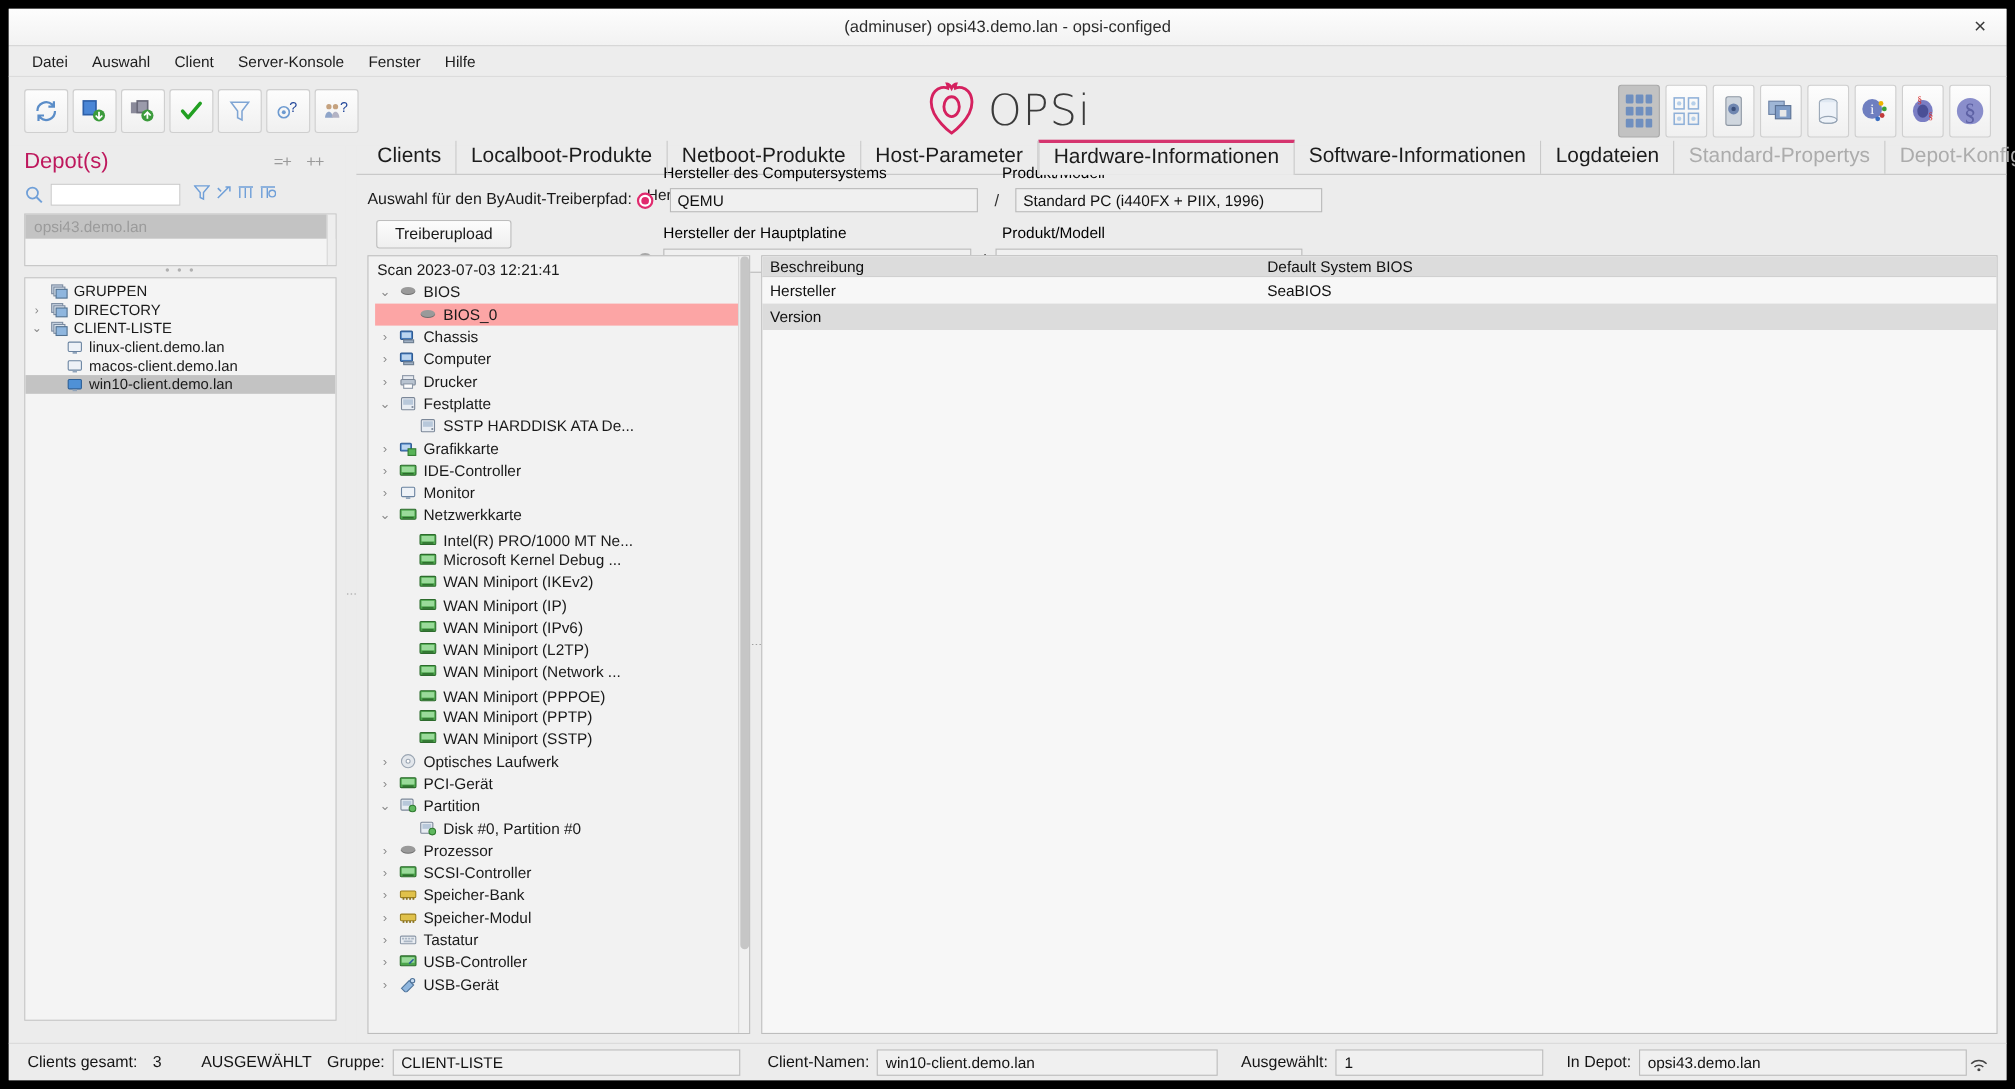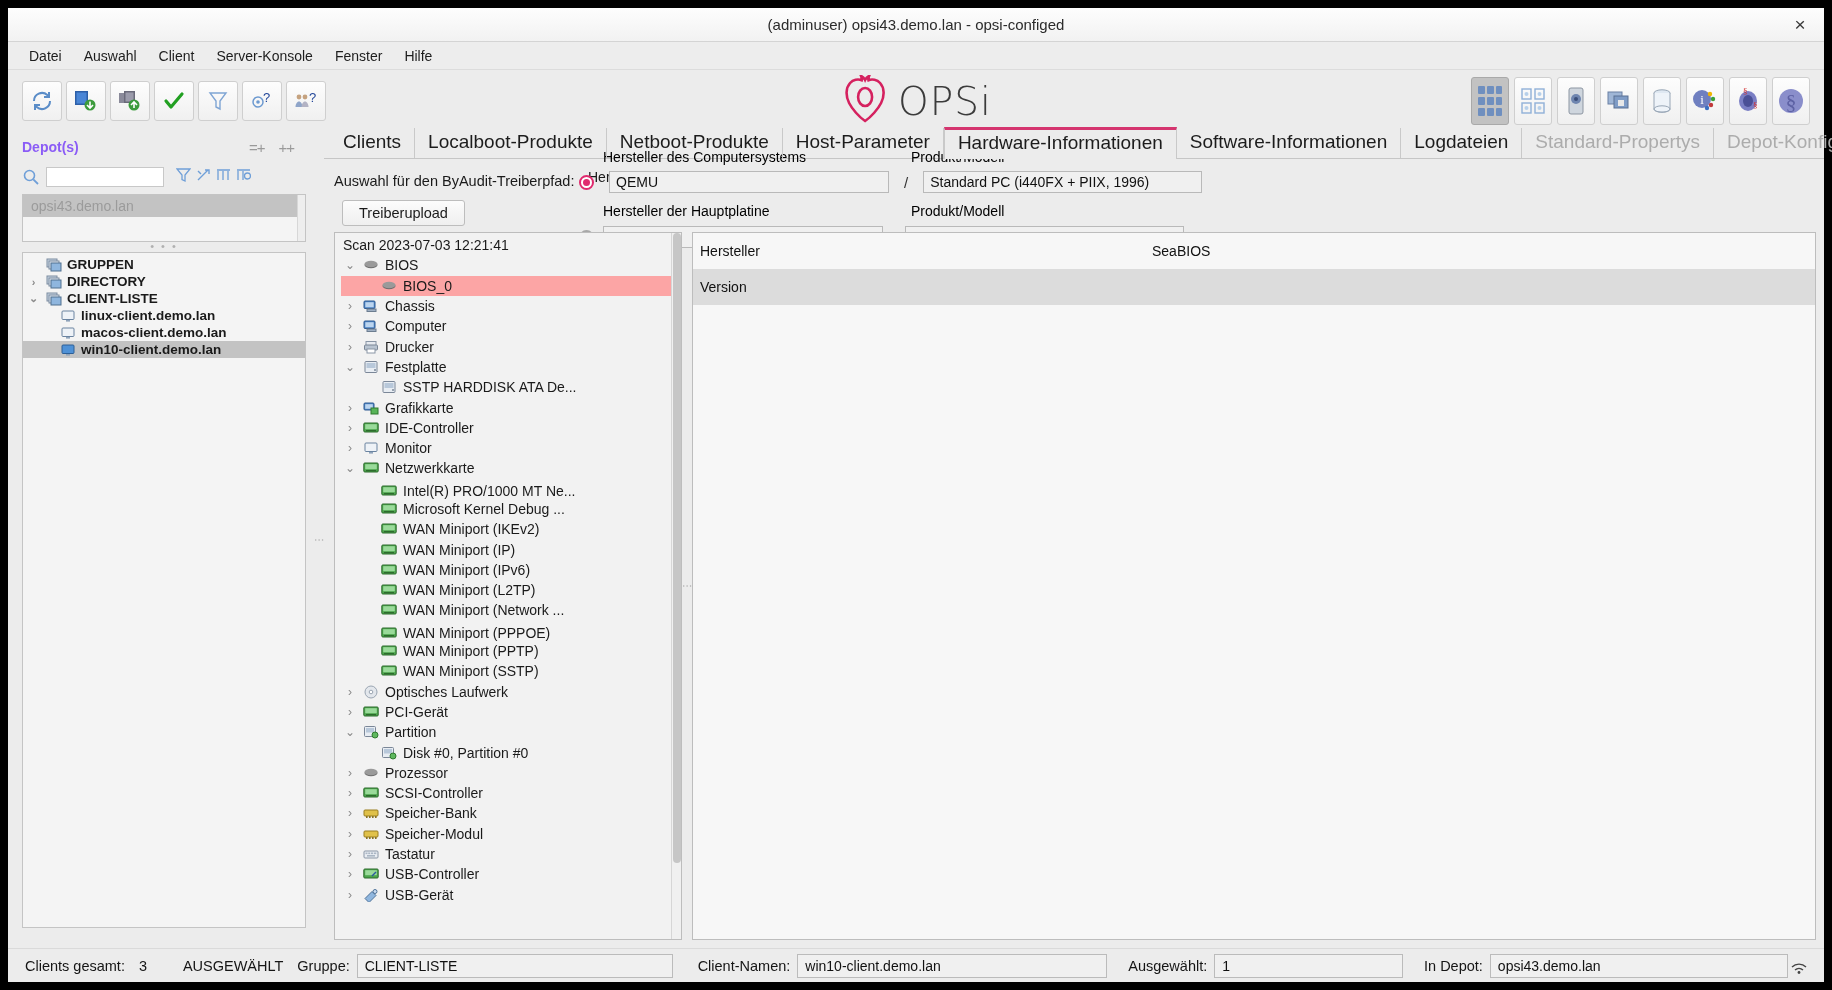--- a/index.html
+++ b/index.html
@@ -88,21 +88,21 @@
   .sidebar {
     width: 306px; min-width: 306px;
     background: #ececec;
     display: flex; flex-direction: column;
     padding: 0 8px 0 14px;
   }
   .sb-head {
     display: flex; align-items: center;
     height: 26px; margin-top: 2px;
   }
-  .sb-head .lbl { font-size: 14px; color: #8b5cf6; font-weight: bold; }
+  .sb-head .lbl { font-size: 20px; color: #be185d; }
   .sb-head .icons { margin-left: auto; display: flex; gap: 14px; padding-right: 12px; }
   .sb-head .icons span { color: #9a9a9a; font-size: 15px; cursor: pointer; letter-spacing: -1px;}
 
   .sb-search { display: flex; align-items: center; gap: 6px; height: 30px; margin-top: 2px; }
   .sb-search .mag { width: 18px; height: 18px; }
   .sb-search input {
     width: 118px; height: 20px;
     border: 1px solid #c8c8c8; background: #fff;
     font-size: 12px; padding: 0 3px;
     font-family: "Liberation Sans", sans-serif;
@@ -119,21 +119,21 @@
     background: #c3c3c3;
   }
   .depotbox .scroll {
     position: absolute; right: 0; top: 0; width: 8px; height: 100%;
     background: #eee; border-left: 1px solid #d7d7d7;
   }
   .grip { text-align: center; color: #b0b0b0; font-size: 11px; height: 10px; line-height: 8px; letter-spacing: 2px; }
 
   .clienttree {
     flex: 1; border: 1px solid #c4c4c4; background: #f4f4f4;
-    margin-bottom: 20px; overflow: hidden; padding-top: 3px; font-weight: bold;
+    margin-bottom: 20px; overflow: hidden; padding-top: 3px;
   }
   .ct-row {
     display: flex; align-items: center; gap: 5px;
     height: 17px; font-size: 13.5px; color: #1a1a1a;
     padding-left: 4px; cursor: default;
   }
   .ct-row.sel { background: #c3c3c3; }
   .ct-row .arrow { width: 13px; text-align: center; color: #8b8b8b; font-size: 11px; }
   .ct-row .ico { width: 17px; height: 15px; display:flex; align-items:center; justify-content:center; }
 
@@ -228,21 +228,21 @@
   .hwdetail {
     flex: 1; border: 1px solid #bdbdbd; background: #f7f7f7;
     overflow: hidden; min-width: 0;
   }
   .dt-head {
     display: flex; height: 19px; background: #dcdcdc;
     font-size: 14px; color: #111; align-items: center;
     border-bottom: 1px solid #cfcfcf;
   }
   .dt-row {
-    display: flex; height: 36px; font-size: 14px; color: #111; align-items: center;
+    display: flex; height: 24px; font-size: 14px; color: #111; align-items: center;
   }
   .dt-row.alt { background: #f7f7f7; }
   .dt-row.shade { background: #dcdcdc; }
   .dt-c1 { width: 452px; padding-left: 7px; overflow: hidden; white-space: nowrap; }
   .dt-c2 { flex: 1; padding-left: 7px; overflow: hidden; white-space: nowrap; }
 
   
   .statusbar {
     height: 34px; min-height: 34px;
     background: #ececec; border-top: 1px solid #dadada;
@@ -968,20 +968,24 @@
           <div class="hw-scroll">
               <div class="thumb"></div>
             </div>
         </div>
 
         <div class="hsplit">
             <span class="dots">⋮</span>
           </div>
 
         <div class="hwdetail">
+          <div class="dt-head">
+            <div class="dt-c1">Beschreibung</div>
+            <div class="dt-c2">Default System BIOS</div>
+          </div>
           <div id="dtrows">
               <div class="dt-row alt">
                 <div class="dt-c1">Hersteller</div>
                 <div class="dt-c2">SeaBIOS</div>
               </div>
               <div class="dt-row shade">
                 <div class="dt-c1">Version</div>
               </div>
             </div>
         </div>

